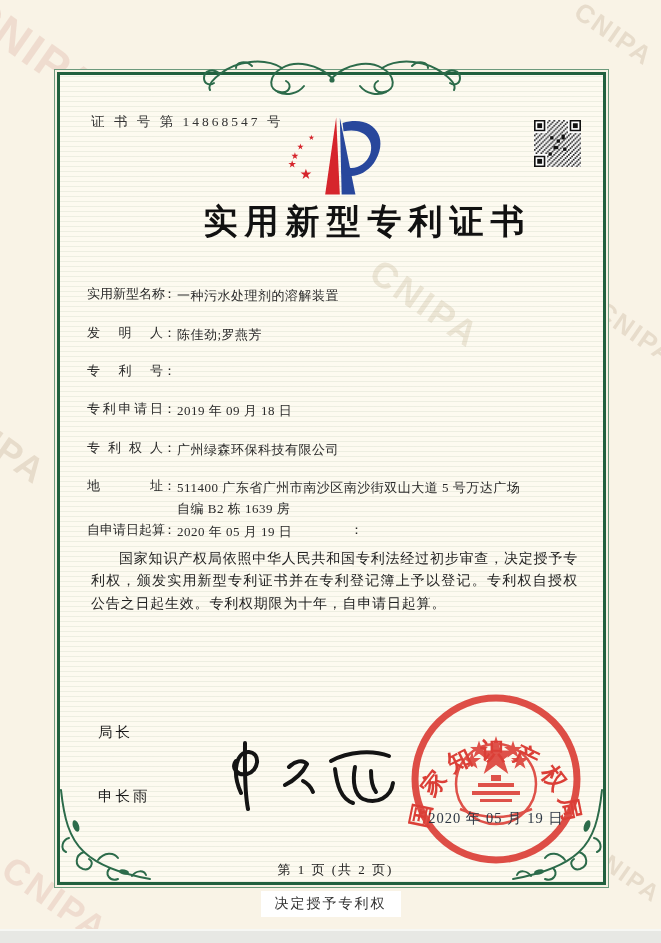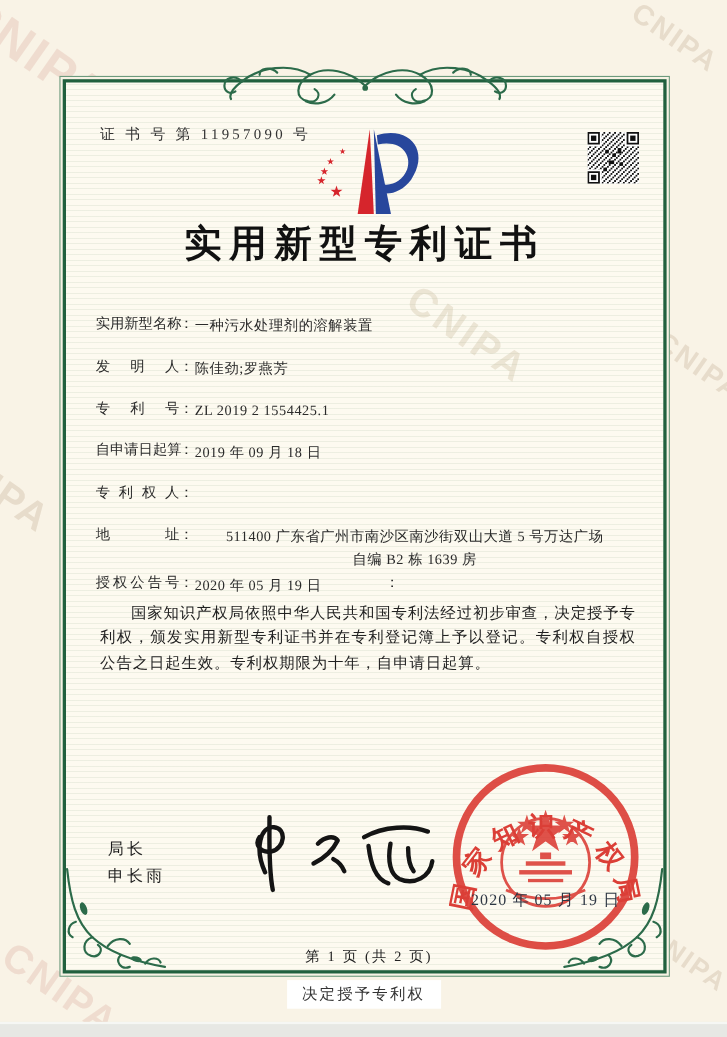--- a/index.html
+++ b/index.html
@@ -31,40 +31,40 @@
     font-family:"Liberation Sans","DejaVu Sans",sans-serif;font-weight:bold;
     font-size:36px;color:rgba(203,188,160,0.35);transform:rotate(35deg);
     transform-origin:left top;pointer-events:none;letter-spacing:3px;
   }
   
   .cert-no{position:absolute;left:31px;top:38px;font-size:13.5px;letter-spacing:3px;color:#333;}
   .logo{position:absolute;left:223px;top:34px;width:110px;height:94px;}
   .qr{position:absolute;left:474px;top:45px;width:47px;height:47px;}
   .title{
     position:absolute;left:0;top:124px;width:100%;text-align:center;
-    font-size:34px;font-weight:bold;letter-spacing:7px;color:#111;
+    font-size:34px;font-weight:bold;letter-spacing:7px;color:#111;padding-left:36px;
   }
   
   .row{position:absolute;left:27px;font-size:13px;display:flex;align-items:flex-start;white-space:nowrap;}
   .flabel{
     display:inline-block;width:76px;text-align:justify;text-align-last:justify;
     -moz-text-align-last:justify;color:#2a2a2a;flex:0 0 76px;
   }
   .colon{display:inline-block;width:14px;flex:0 0 14px;}
-  .fvalue{color:#2a2a2a;letter-spacing:0.5px;white-space:normal;line-height:21px;text-align:center;}
+  .fvalue{color:#2a2a2a;letter-spacing:0.5px;white-space:normal;line-height:21px;}
   .grant-right{position:absolute;left:263px;top:0;display:flex;white-space:nowrap;}
   .grant-right .flabel{width:84px;flex:0 0 84px;}
   
   .paras{position:absolute;left:31px;top:473px;width:487px;font-size:14px;
     line-height:22.4px;color:#222;text-align:justify;letter-spacing:0.8px;}
   .paras p{margin:0;text-indent:2em;}
   
   .signer{position:absolute;left:38px;font-size:14.5px;letter-spacing:3px;color:#1c1c1c;
     font-family:"Liberation Sans","DejaVu Sans",sans-serif;}
-  .signer.t{top:687px;}
+  .signer.t{top:648px;}
   .signer.n{top:712px;}
   .autograph{position:absolute;left:143px;top:662px;width:210px;height:90px;}
   .seal{position:absolute;left:348px;top:616px;width:176px;height:176px;opacity:0.92;}
   .seal-date{
     position:absolute;left:344px;top:734px;width:184px;text-align:center;
     font-size:14.5px;color:#2e3744;letter-spacing:1px;
   }
   .page-indicator{position:absolute;left:4px;top:786px;width:100%;text-align:center;font-size:13px;color:#222;letter-spacing:2px;}
   
   .orn-top{position:absolute;left:50%;top:-21px;transform:translateX(-50%);width:280px;height:44px;}
@@ -123,21 +123,21 @@
       <path d="M70,64 C79,67 80,78 71,81 C64,83 59,75 65,71"></path>
       <path d="M85,50 C92,52 94,61 88,64"></path>
       <path d="M44,80 C50,86 44,94 36,91"></path>
       <path d="M56,72 C50,64 40,64 36,70"></path>
       <path d="M22,88 C18,82 10,82 8,87"></path>
       <ellipse cx="78" cy="38" rx="3" ry="6" fill="#2c6b4a" stroke="none" transform="rotate(20 78 38)"></ellipse>
       <ellipse cx="30" cy="84" rx="5" ry="2.5" fill="#2c6b4a" stroke="none" transform="rotate(-15 30 84)"></ellipse>
     </g>
   </svg>
 
-  <div class="cert-no">证 书 号 第 11957090 号</div>
+  <div class="cert-no">证 书 号 第 14868547 号</div>
 
   <svg class="logo" viewBox="0 0 120 100">
     <defs>
       <path id="star" d="M0,-1 L0.224,-0.309 0.951,-0.309 0.363,0.118 0.588,0.809 0,0.382 -0.588,0.809 -0.363,0.118 -0.951,-0.309 -0.224,-0.309 Z" fill="#d6252c"></path>
     </defs>
     <polygon points="58,8 62,92 46,92" fill="#d6252c"></polygon>
     <polygon points="62,8 79,92 64,92" fill="#28479c"></polygon>
     <path d="M65,14 C98,4 118,30 99,58 C89,71 75,75 64,69 L64,60 C76,67 90,61 95,48 C100,34 90,18 66,23 Z" fill="#28479c"></path>
     <use href="#star" transform="translate(31,30) scale(3.2)"></use>
     <use href="#star" transform="translate(19,40) scale(3.6)"></use>
@@ -183,41 +183,41 @@
     <span class="fvalue">一种污水处理剂的溶解装置</span>
   </div>
   <div class="row" style="top:249px">
     <span class="flabel">发明人</span>
     <span class="colon">：</span>
     <span class="fvalue">陈佳劲;罗燕芳</span>
   </div>
   <div class="row" style="top:287px">
     <span class="flabel">专利号</span>
     <span class="colon">：</span>
-    <span class="fvalue">ZL 2019 2 1554425.1</span>
   </div>
   <div class="row" style="top:325px">
-    <span class="flabel">自申请日起算</span>
+    <span class="flabel">专利申请日</span>
     <span class="colon">：</span>
     <span class="fvalue">2019 年 09 月 18 日</span>
   </div>
   <div class="row" style="top:364px">
     <span class="flabel">专利权人</span>
     <span class="colon">：</span>
+    <span class="fvalue">广州绿森环保科技有限公司</span>
   </div>
   <div class="row" style="top:402px;white-space:normal">
     <span class="flabel">地址</span>
     <span class="colon">：</span>
     <span class="fvalue" style="width:400px">
       <span>511400 广东省广州市南沙区南沙街双山大道 5 号万达广场</span><br>
       <span>自编 B2 栋 1639 房</span>
     </span>
   </div>
   <div class="row" style="top:446px">
-    <span class="flabel">授权公告号</span>
+    <span class="flabel">自申请日起算</span>
     <span class="colon">：</span>
     <span class="fvalue">2020 年 05 月 19 日</span>
     <span class="grant-right">
       <span class="colon">：</span>
     </span>
   </div>
 
   <div class="paras">
     <p>国家知识产权局依照中华人民共和国专利法经过初步审查，决定授予专利权，颁发实用新型专利证书并在专利登记簿上予以登记。专利权自授权公告之日起生效。专利权期限为十年，自申请日起算。</p>
   </div>

